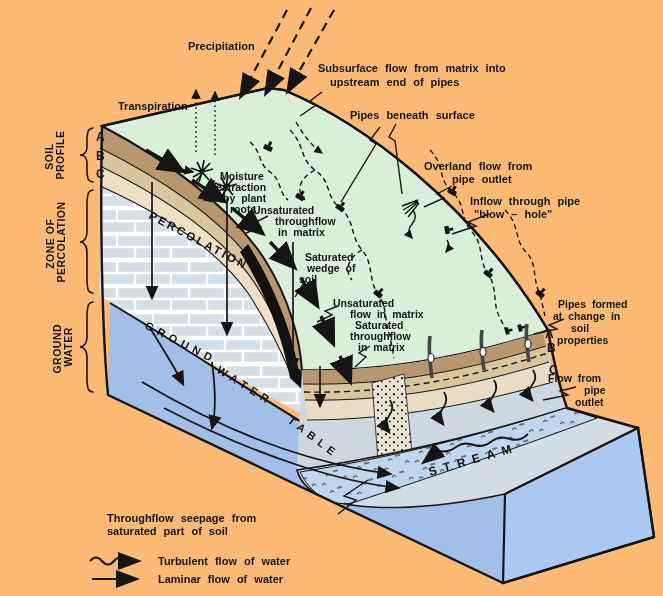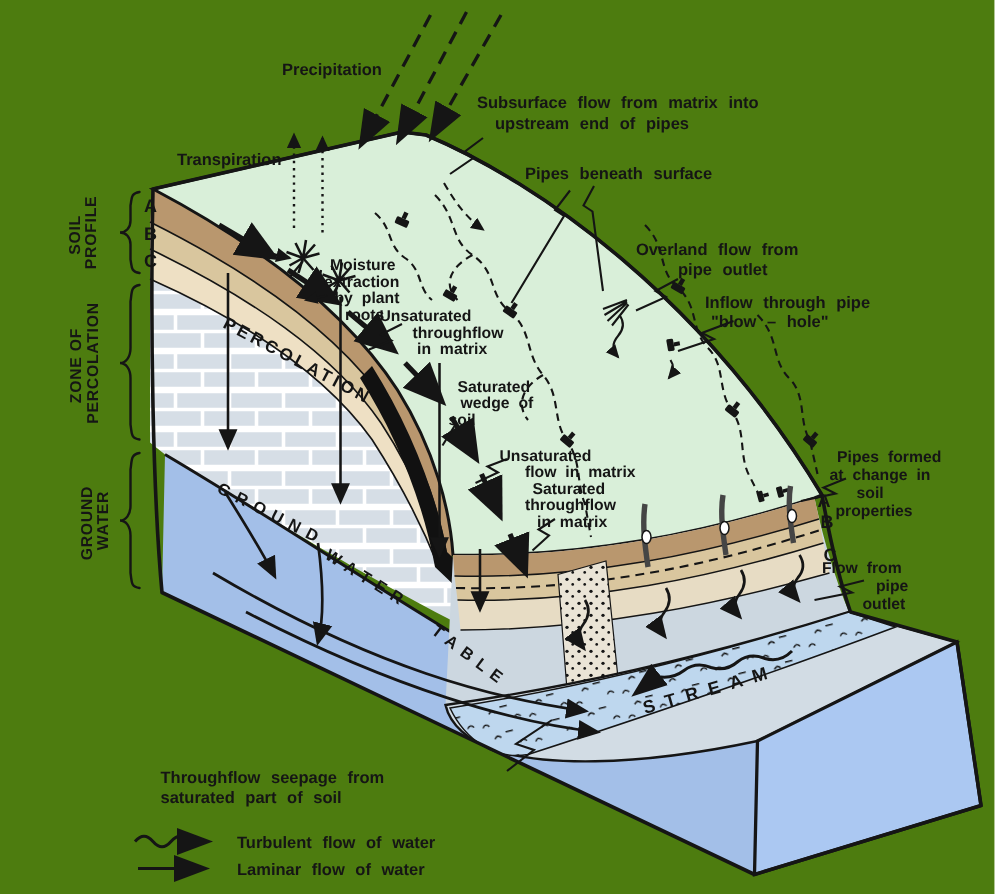--- a/index.html
+++ b/index.html
@@ -1,16 +1,16 @@
 <!DOCTYPE html>
 <html><head>
 <meta charset="utf-8">
 <style>
   html,body{margin:0;padding:0;background:#ffffff;}
-  .stage{position:relative;width:663px;height:596px;background:#4d7c0f;overflow:hidden;
+  .stage{position:relative;width:663px;height:596px;background:#fdba74;overflow:hidden;
          font-family:"Liberation Sans",sans-serif;text-decoration:underline;}
   svg text{fill:#151515;font-family:"Liberation Sans",sans-serif;font-weight:bold;}
   .ann{font-size:11px;word-spacing:4px;}
   .annsm{font-size:10.5px;word-spacing:3px;}
   .vlab{font-size:10.5px;letter-spacing:.5px;}
   .zone{font-size:11.5px;letter-spacing:2.5px;}
   .gwt{font-size:11px;letter-spacing:5px;}
   .stream{font-size:12px;letter-spacing:7px;}
   .hz{font-size:12px;}
 </style>

